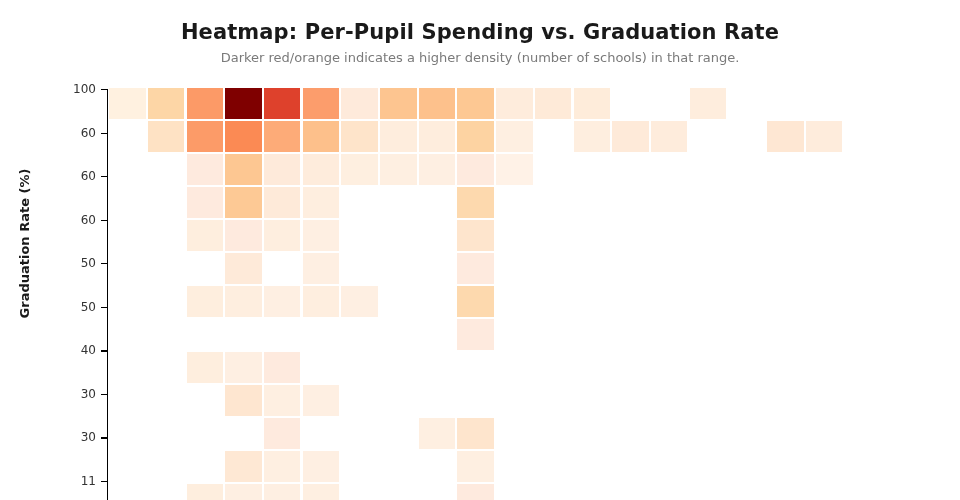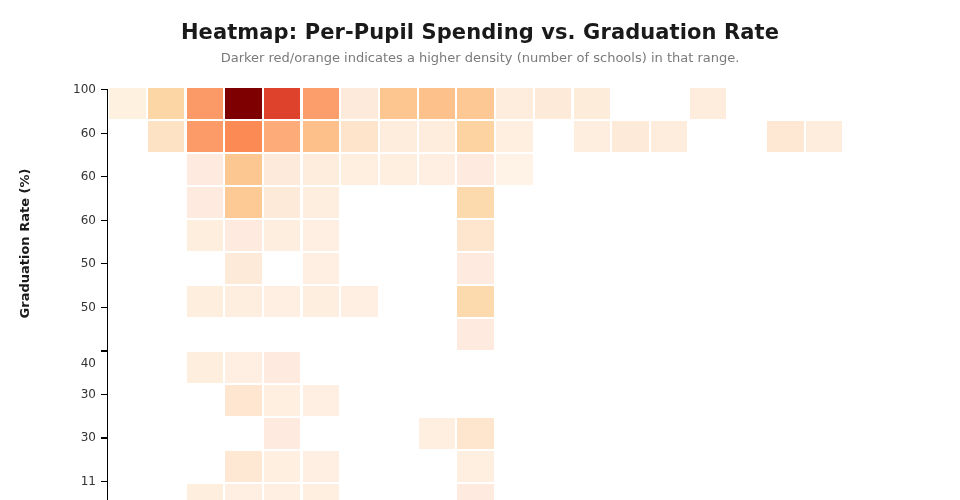--- a/index.html
+++ b/index.html
@@ -205,21 +205,21 @@
       </div>
       <div class="y-tick" style="top: 263.2px;"></div>
       <div class="y-tick-label-wrap" style="top: 257.2px;">
         <div class="y-tick-label">50</div>
       </div>
       <div class="y-tick" style="top: 306.75px;"></div>
       <div class="y-tick-label-wrap" style="top: 300.75px;">
         <div class="y-tick-label">50</div>
       </div>
       <div class="y-tick" style="top: 350.3px;"></div>
-      <div class="y-tick-label-wrap" style="top: 357px;">
+      <div class="y-tick-label-wrap" style="top: 344px;">
         <div class="y-tick-label">40</div>
       </div>
       <div class="y-tick" style="top: 393.85px;"></div>
       <div class="y-tick-label-wrap" style="top: 387.85px;">
         <div class="y-tick-label">30</div>
       </div>
       <div class="y-tick" style="top: 437.4px;"></div>
       <div class="y-tick-label-wrap" style="top: 431.4px;">
         <div class="y-tick-label">30</div>
       </div>

